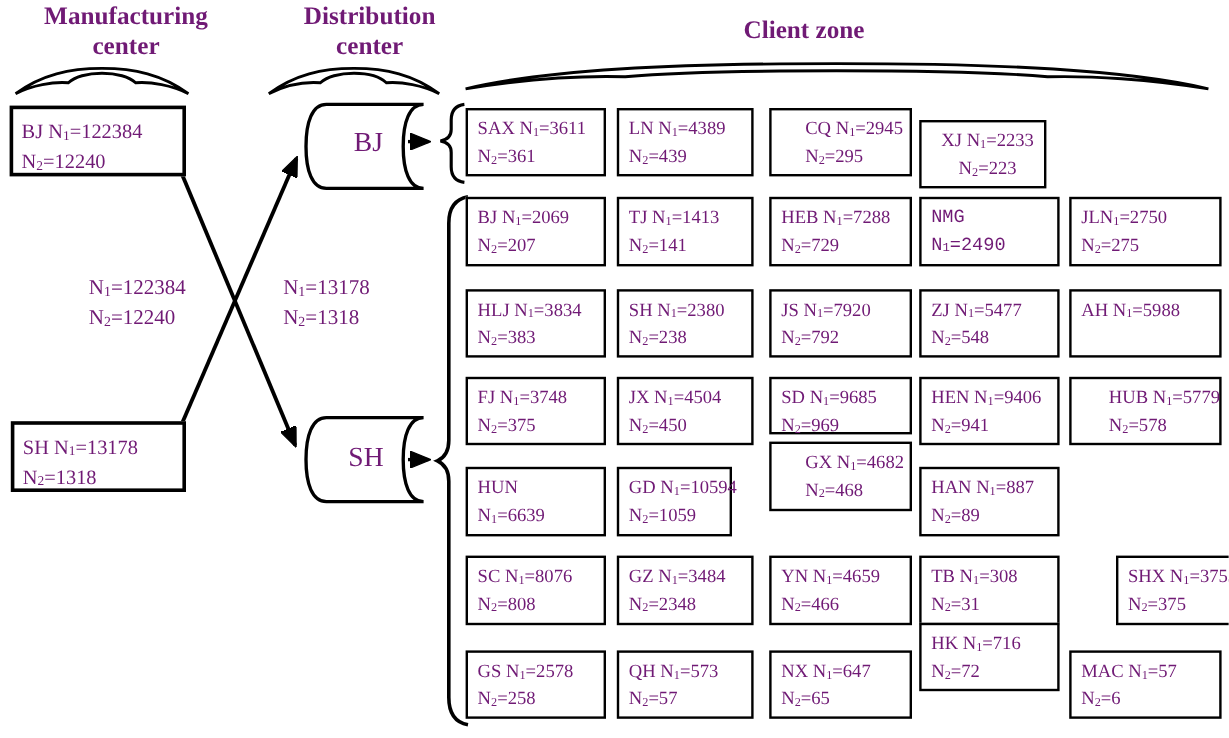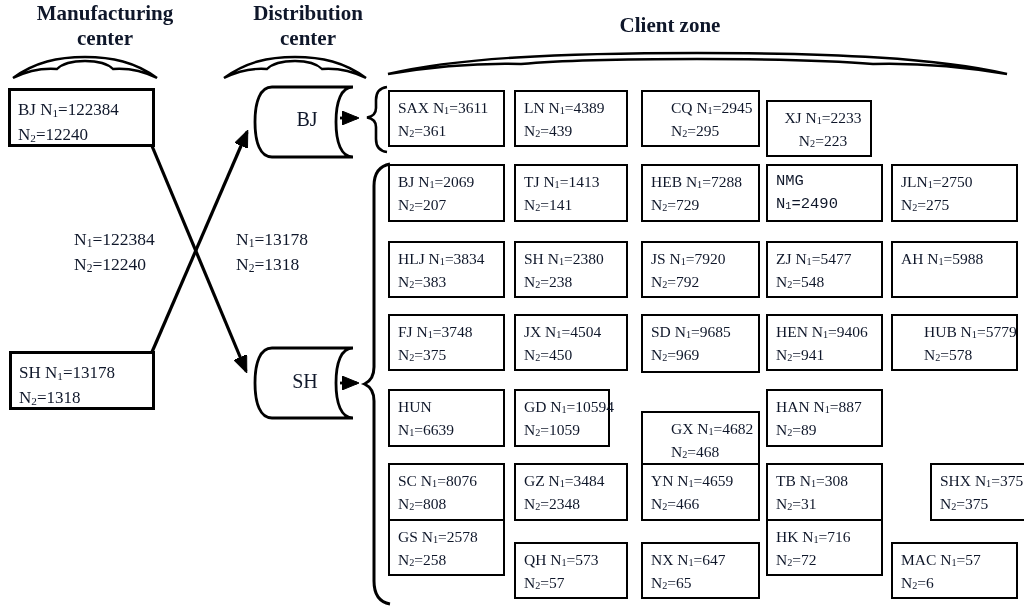--- a/index.html
+++ b/index.html
@@ -1,24 +1,24 @@
 <!DOCTYPE html>
 <html><head>
 <meta charset="utf-8">
 <style>
   html,body{margin:0;padding:0;background:#fff;}
   .stage{position:relative;width:1024px;height:615px;background:#fff;overflow:hidden;
-         font-family:"Liberation Serif","DejaVu Serif",serif;color:#0f172a;}
+         font-family:"Liberation Serif","DejaVu Serif",serif;color:#701a75;}
   svg.wires{position:absolute;left:0;top:0;}
   svg.wires path, svg.wires line{stroke:#000;}
   .title{position:absolute;font-weight:bold;font-size:21px;line-height:25px;text-align:center;}
   .mbox{position:absolute;box-sizing:border-box;border:3px solid #000;background:#fff;
         font-size:17px;line-height:25px;padding:6px 0 0 7px;white-space:nowrap;}
   .flow{position:absolute;font-size:17.5px;line-height:24.5px;white-space:nowrap;}
-  .cyl-label{position:absolute;width:70px;text-align:center;font-size:20px;line-height:24px;}
+  .cyl-label{position:absolute;width:70px;text-align:center;font-size:23px;line-height:24px;}
   .cbox{position:absolute;box-sizing:border-box;border:2.6px solid #000;background:#fff;
         font-size:15.5px;line-height:23px;padding:4px 0 0 8px;white-space:nowrap;}
   sub{font-size:.66em;vertical-align:-0.14em;line-height:0;}
 </style>
 </head>
 <body>
 
 <div class="stage">
 
   <svg class="wires" width="1024" height="615" viewBox="0 0 1024 615">
@@ -137,41 +137,41 @@
         <div class="subs">AH N<sub>1</sub>=5988</div>
       </div>
       <div class="cbox" style="left: 388px; top: 314px; width: 117px; height: 57px;">
         <div class="subs">FJ N<sub>1</sub>=3748</div>
         <div class="subs">N<sub>2</sub>=375</div>
       </div>
       <div class="cbox" style="left: 514px; top: 314px; width: 114px; height: 57px;">
         <div class="subs">JX N<sub>1</sub>=4504</div>
         <div class="subs">N<sub>2</sub>=450</div>
       </div>
-      <div class="cbox" style="left: 641px; top: 314px; width: 119px; height: 59px;">
+      <div class="cbox" style="left: 641px; top: 314px; width: 119px; height: 48px;">
         <div class="subs">SD N<sub>1</sub>=9685</div>
         <div class="subs">N<sub>2</sub>=969</div>
       </div>
       <div class="cbox" style="left: 766px; top: 314px; width: 117px; height: 57px;">
         <div class="subs">HEN N<sub>1</sub>=9406</div>
         <div class="subs">N<sub>2</sub>=941</div>
       </div>
       <div class="cbox" style="left: 891px; top: 314px; width: 127px; height: 57px; padding-left: 31px;">
         <div class="subs">HUB N<sub>1</sub>=5779</div>
         <div class="subs">N<sub>2</sub>=578</div>
       </div>
       <div class="cbox" style="left: 388px; top: 389px; width: 117px; height: 58px;">
         <div class="subs">HUN</div>
         <div class="subs">N<sub>1</sub>=6639</div>
       </div>
       <div class="cbox" style="left: 514px; top: 389px; width: 96px; height: 58px;">
         <div class="subs">GD N<sub>1</sub>=10594</div>
         <div class="subs">N<sub>2</sub>=1059</div>
       </div>
-      <div class="cbox" style="left: 641px; top: 411px; width: 119px; height: 58px; padding-left: 28px;">
+      <div class="cbox" style="left: 641px; top: 368px; width: 119px; height: 58px; padding-left: 28px;">
         <div class="subs">GX N<sub>1</sub>=4682</div>
         <div class="subs">N<sub>2</sub>=468</div>
       </div>
       <div class="cbox" style="left: 766px; top: 389px; width: 117px; height: 58px;">
         <div class="subs">HAN N<sub>1</sub>=887</div>
         <div class="subs">N<sub>2</sub>=89</div>
       </div>
       <div class="cbox" style="left: 388px; top: 463px; width: 117px; height: 58px;">
         <div class="subs">SC N<sub>1</sub>=8076</div>
         <div class="subs">N<sub>2</sub>=808</div>
@@ -185,21 +185,21 @@
         <div class="subs">N<sub>2</sub>=466</div>
       </div>
       <div class="cbox" style="left: 766px; top: 463px; width: 117px; height: 58px;">
         <div class="subs">TB N<sub>1</sub>=308</div>
         <div class="subs">N<sub>2</sub>=31</div>
       </div>
       <div class="cbox" style="left: 891px; top: 463px; width: 127px; height: 58px; margin-left: 39px;">
         <div class="subs">SHX N<sub>1</sub>=3753</div>
         <div class="subs">N<sub>2</sub>=375</div>
       </div>
-      <div class="cbox" style="left: 388px; top: 519px; width: 117px; height: 57px;">
+      <div class="cbox" style="left: 388px; top: 542px; width: 117px; height: 57px;">
         <div class="subs">GS N<sub>1</sub>=2578</div>
         <div class="subs">N<sub>2</sub>=258</div>
       </div>
       <div class="cbox" style="left: 514px; top: 542px; width: 114px; height: 57px;">
         <div class="subs">QH N<sub>1</sub>=573</div>
         <div class="subs">N<sub>2</sub>=57</div>
       </div>
       <div class="cbox" style="left: 641px; top: 542px; width: 119px; height: 57px;">
         <div class="subs">NX N<sub>1</sub>=647</div>
         <div class="subs">N<sub>2</sub>=65</div>

